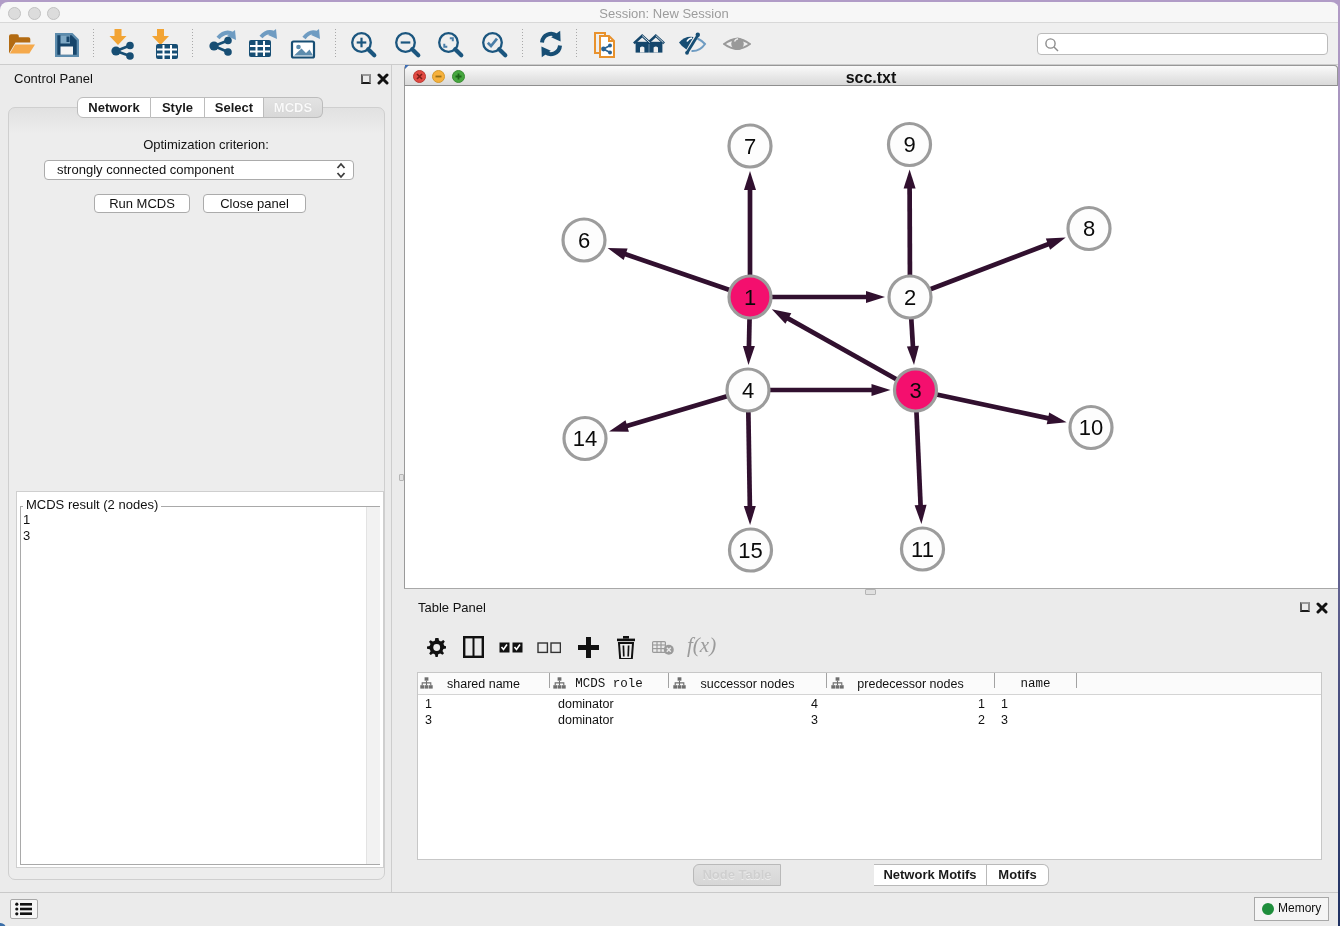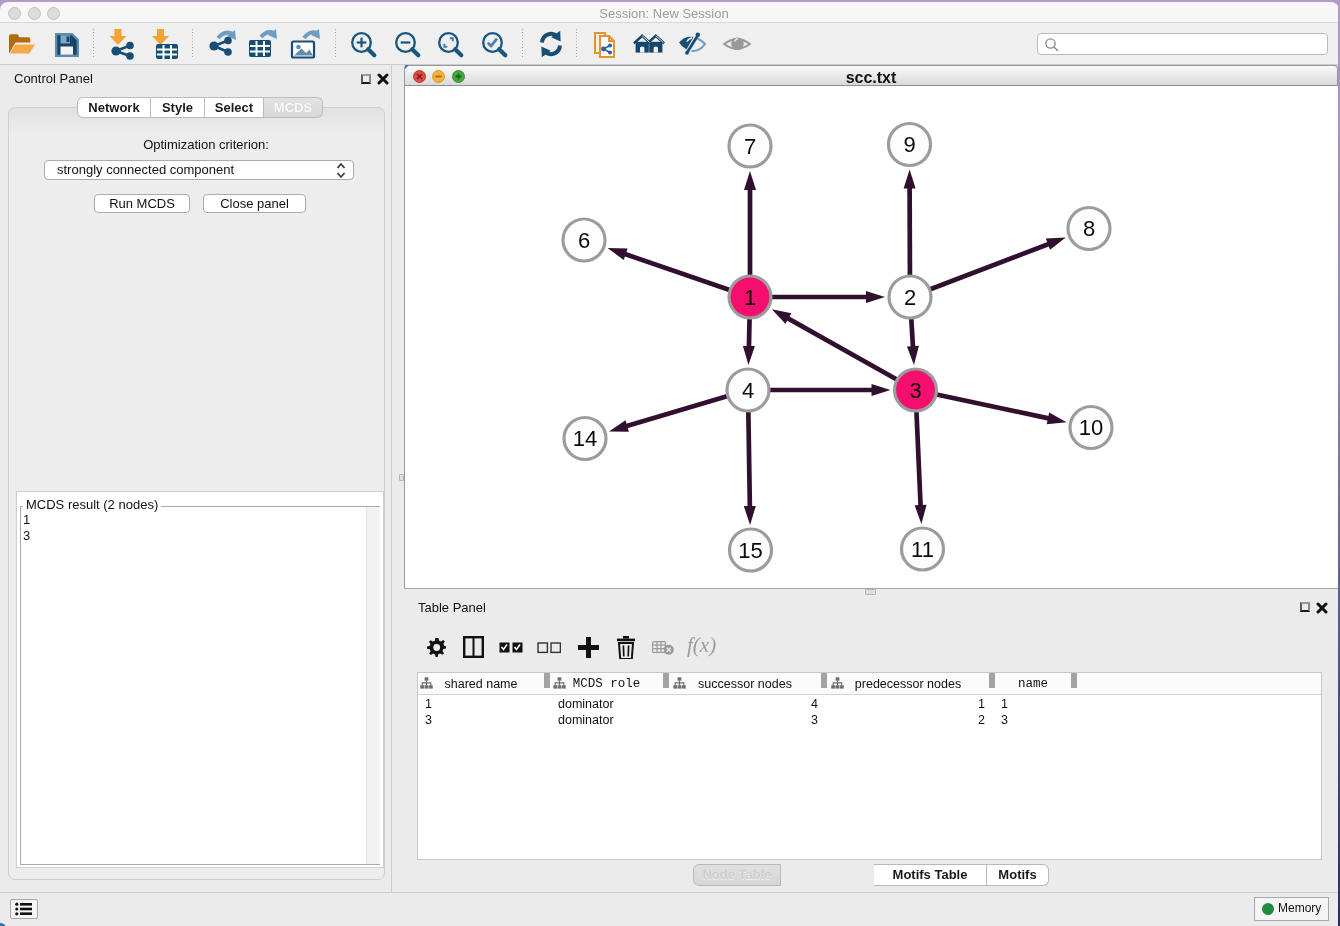--- a/index.html
+++ b/index.html
@@ -36,21 +36,21 @@
 #netname { position:absolute; left:404px; top:69px; width:934px; text-align:center; font-size:16px; font-weight:bold; color:#111; }
 #canvas { left:404px; top:86px; width:934px; height:503px; background:#fff; }
 
 .grip { position:absolute; background:#e0e0e0; border:1px solid #b5b5b5; }
 
 #tp { left:407px; top:599px; width:931px; height:293px; background:#ebebeb; }
 #tptitle { left:418px; top:600px; font-size:13px; color:#111; }
 #tpbox { left:1300px; top:602px; width:10px; height:10px; border-top:2px solid #9a9a9a; border-left:2px solid #5a5a5a; border-right:2px solid #888; border-bottom:2px solid #1a1a1a; }
 #tptable { left:417px; top:672px; width:905px; height:188px; background:#fff; border:1px solid #c7c7c7; }
 #thead { position:absolute; left:418px; top:673px; width:903px; height:22px; background:#fbfbfb; border-bottom:1px solid #d4d4d4; }
-.hcell { position:absolute; top:0; height:15px; border-right:6px solid #a3a3a3; font-size:12.5px; color:#111; text-align:center; line-height:22px; }
+.hcell { position:absolute; top:0; height:15px; border-right:1px solid #a3a3a3; font-size:12.5px; color:#111; text-align:center; line-height:22px; }
 .hicon { position:absolute; top:5px; }
 .trow { position:absolute; font-size:12.5px; color:#111; }
 .btab { position:absolute; top:864px; height:22px; background:#fff; border:1px solid #b9b9b9; font-size:13px; font-weight:bold; color:#1a1a1a; text-align:center; line-height:20px; }
 
 #statussep { left:0; top:892px; width:1340px; height:1px; background:#c9c9c9; }
 #statusbar { left:0; top:893px; width:1340px; height:33px; background:#ebebeb; }
 #listbtn { left:10px; top:899px; width:28px; height:20px; background:#f5f5f5; border:1px solid #a8a8a8; border-radius:2px; }
 #membtn { left:1254px; top:897px; width:75px; height:24px; background:#f5f5f5; border:1px solid #a8a8a8; font-size:12px; color:#111; }
 #memdot { left:1262px; top:903px; width:12px; height:12px; border-radius:50%; background:#1f8e3c; }
 #memtxt { left:1278px; top:901px; font-size:12px; color:#111; }
@@ -383,21 +383,21 @@
 <div class="trow" style="left:977px; top:697px; width:8px; text-align:right;">1</div>
 <div class="trow" style="left:1001px; top:697px;">1</div>
 <div class="trow" style="left:425px; top:713px;">3</div>
 <div class="trow" style="left:558px; top:713px;">dominator</div>
 <div class="trow" style="left:810px; top:713px; width:8px; text-align:right;">3</div>
 <div class="trow" style="left:977px; top:713px; width:8px; text-align:right;">2</div>
 <div class="trow" style="left:1001px; top:713px;">3</div>
 
 <div class="btab" style="left:693px; width:88px; border-radius:6px 0 0 6px; background:linear-gradient(#e0e0e0,#d6d6d6); color:#cfcfcf; text-shadow:0 1px 0 #eee;">Node Table</div>
 <div class="btab" style="left:781px; width:77px; border-left:none;margin-top:34px;">Edge Table</div>
-<div class="btab" style="left:874px; width:113px; border-left:none;">Motifs Table</div>
+<div class="btab" style="left:874px; width:113px; border-left:none;">Network Motifs</div>
 <div class="btab" style="left:987px; width:62px; border-left:none; border-radius:0 6px 6px 0;">Motifs</div>
 
 <div class="abs" id="statussep"></div>
 <div class="abs" id="statusbar"></div>
 <div class="abs" id="listbtn">
     <svg width="18" height="14" viewBox="0 0 18 14" style="position:absolute;left:4px;top:2px;">
       <circle cx="1.8" cy="2.2" r="1.6" fill="#111"></circle>
       <circle cx="1.8" cy="7" r="1.6" fill="#111"></circle>
       <circle cx="1.8" cy="11.8" r="1.6" fill="#111"></circle>
       <rect x="5" y="1" width="12" height="2.6" fill="#111"></rect>

